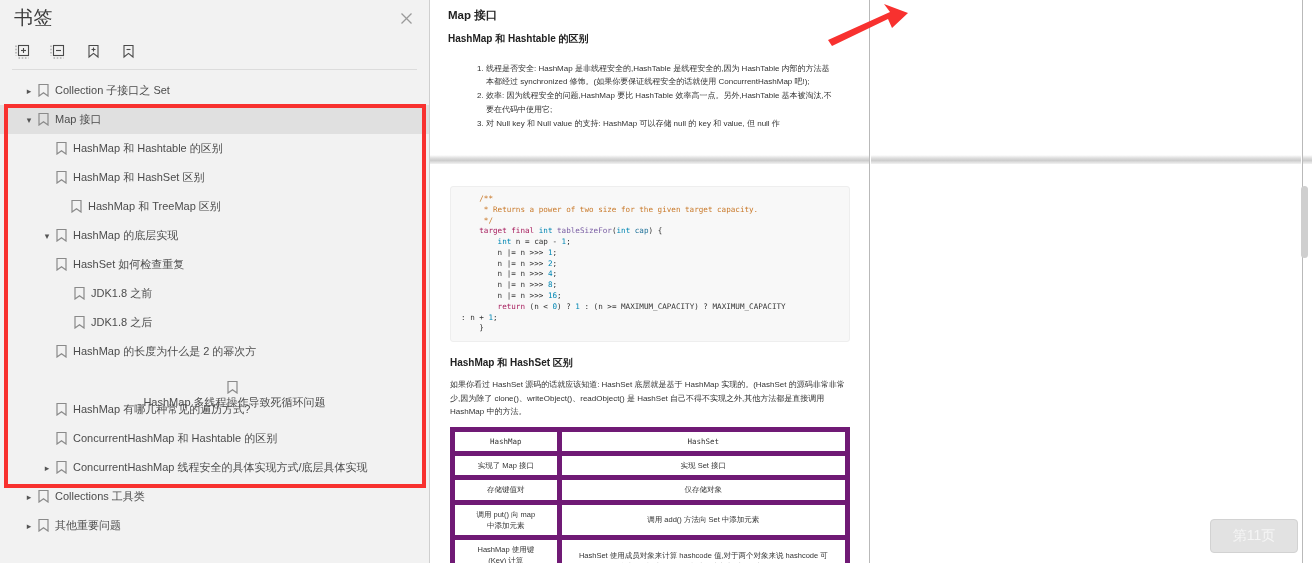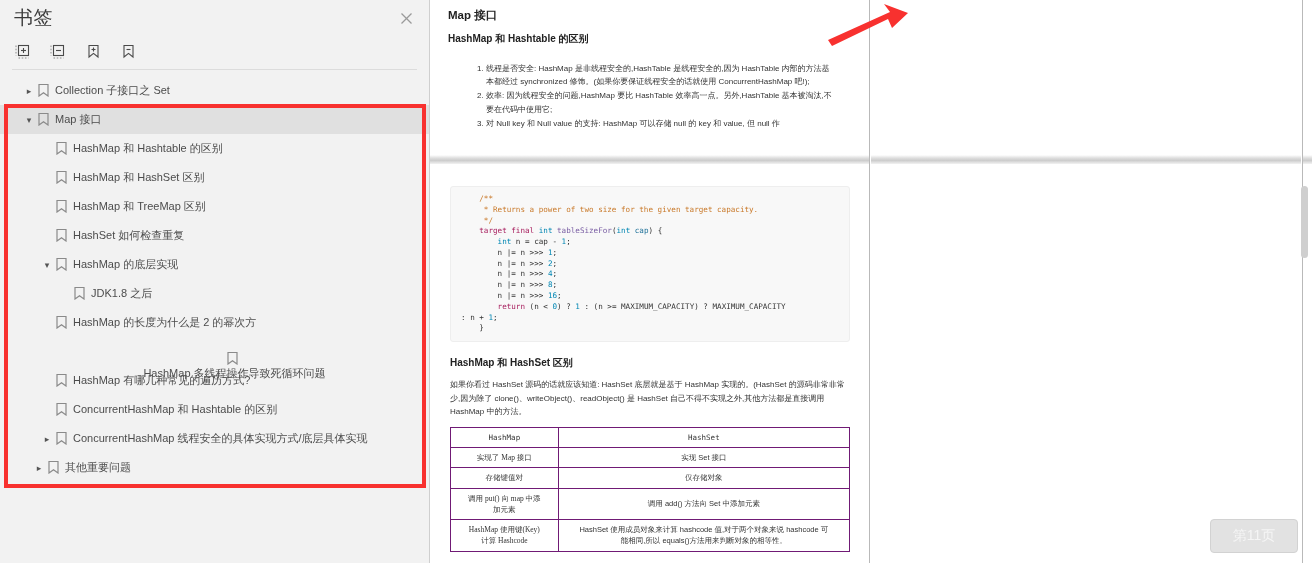--- a/index.html
+++ b/index.html
@@ -151,28 +151,28 @@
   .fn { color: #795da3; }
   .nm { color: #1f7199; }
   .num { color: #0086b3; }
 
   
   table.doc-table {
     width: 100%; border-collapse: collapse;
     font-size: 7.5px; color: #333;
   }
   table.doc-table th, table.doc-table td {
-    border: 1px solid #701a75;
+    border: 5px solid #701a75;
     padding: 4px 17px;
     text-align: center;
     vertical-align: middle;
     line-height: 1.5;
   }
   table.doc-table th { font-weight: normal; font-family: "DejaVu Sans Mono", monospace; }
-  .col-narrow { width: 27%; font-family: Liberation Serif, serif; }
+  .col-narrow { width: 27%; }
 
   
   #red-arrow { position: absolute; left: 398px; top: 2px; width: 110px; height: 44px; z-index: 9; pointer-events: none; }
 
   
   #page-indicator {
     position: absolute;
     right: 14px; bottom: 10px;
     width: 88px; height: 34px;
     background: #e2e2e2;
@@ -282,54 +282,63 @@
         </div>
         <div class="tnode" style="padding-left: 40px;">
           <span class="twist none"></span>
           <span class="bm-icon">
             <svg width="11" height="13" viewBox="0 0 11 13">
               <path d="M1 0.5 H10 V12 L5.5 8.8 L1 12 Z" fill="none" stroke="#8a8a8a" stroke-width="1.2"></path>
             </svg>
           </span>
           <span class="tlabel">HashMap 和 HashSet 区别</span>
         </div>
-        <div class="tnode" style="padding-left: 40px;">
+        <div class="tnode" style="padding-left: 55px;">
           <span class="twist none"></span>
           <span class="bm-icon">
             <svg width="11" height="13" viewBox="0 0 11 13">
               <path d="M1 0.5 H10 V12 L5.5 8.8 L1 12 Z" fill="none" stroke="#8a8a8a" stroke-width="1.2"></path>
             </svg>
           </span>
           <span class="tlabel">HashMap 和 TreeMap 区别</span>
         </div>
         <div class="tnode" style="padding-left: 40px;">
+          <span class="twist open"></span>
+          <span class="bm-icon">
+            <svg width="11" height="13" viewBox="0 0 11 13">
+              <path d="M1 0.5 H10 V12 L5.5 8.8 L1 12 Z" fill="none" stroke="#8a8a8a" stroke-width="1.2"></path>
+            </svg>
+          </span>
+          <span class="tlabel">HashMap 的底层实现</span>
+        </div>
+        <div class="tnode" style="padding-left: 40px;">
           <span class="twist none"></span>
           <span class="bm-icon">
             <svg width="11" height="13" viewBox="0 0 11 13">
               <path d="M1 0.5 H10 V12 L5.5 8.8 L1 12 Z" fill="none" stroke="#8a8a8a" stroke-width="1.2"></path>
             </svg>
           </span>
           <span class="tlabel">HashSet 如何检查重复</span>
         </div>
-        <div class="tnode" style="padding-left: 40px;">
-          <span class="twist open"></span>
-          <span class="bm-icon">
-            <svg width="11" height="13" viewBox="0 0 11 13">
-              <path d="M1 0.5 H10 V12 L5.5 8.8 L1 12 Z" fill="none" stroke="#8a8a8a" stroke-width="1.2"></path>
-            </svg>
-          </span>
-          <span class="tlabel">HashMap 的底层实现</span>
-        </div>
         <div class="tnode" style="padding-left: 58px;">
           <span class="twist none"></span>
           <span class="bm-icon">
             <svg width="11" height="13" viewBox="0 0 11 13">
               <path d="M1 0.5 H10 V12 L5.5 8.8 L1 12 Z" fill="none" stroke="#8a8a8a" stroke-width="1.2"></path>
             </svg>
           </span>
+          <span class="tlabel">JDK1.8 之前</span>
+        </div>
+        <div class="tnode" style="padding-left: 58px;">
+          <span class="twist none"></span>
+          <span class="bm-icon">
+            <svg width="11" height="13" viewBox="0 0 11 13">
+              <path d="M1 0.5 H10 V12 L5.5 8.8 L1 12 Z" fill="none" stroke="#8a8a8a" stroke-width="1.2"></path>
+            </svg>
+          </span>
           <span class="tlabel">JDK1.8 之后</span>
         </div>
         <div class="tnode" style="padding-left: 40px;">
           <span class="twist none"></span>
           <span class="bm-icon">
             <svg width="11" height="13" viewBox="0 0 11 13">
               <path d="M1 0.5 H10 V12 L5.5 8.8 L1 12 Z" fill="none" stroke="#8a8a8a" stroke-width="1.2"></path>
             </svg>
           </span>
           <span class="tlabel">HashMap 的长度为什么是 2 的幂次方</span>
@@ -363,21 +372,30 @@
         </div>
         <div class="tnode" style="padding-left: 40px;">
           <span class="twist closed"></span>
           <span class="bm-icon">
             <svg width="11" height="13" viewBox="0 0 11 13">
               <path d="M1 0.5 H10 V12 L5.5 8.8 L1 12 Z" fill="none" stroke="#8a8a8a" stroke-width="1.2"></path>
             </svg>
           </span>
           <span class="tlabel">ConcurrentHashMap 线程安全的具体实现方式/底层具体实现</span>
         </div>
-        <div class="tnode" style="padding-left: 32px;">
+        <div class="tnode" style="padding-left: 22px;">
+          <span class="twist closed"></span>
+          <span class="bm-icon">
+            <svg width="11" height="13" viewBox="0 0 11 13">
+              <path d="M1 0.5 H10 V12 L5.5 8.8 L1 12 Z" fill="none" stroke="#8a8a8a" stroke-width="1.2"></path>
+            </svg>
+          </span>
+          <span class="tlabel">Collections 工具类</span>
+        </div>
+        <div class="tnode" style="padding-left: 22px;">
           <span class="twist closed"></span>
           <span class="bm-icon">
             <svg width="11" height="13" viewBox="0 0 11 13">
               <path d="M1 0.5 H10 V12 L5.5 8.8 L1 12 Z" fill="none" stroke="#8a8a8a" stroke-width="1.2"></path>
             </svg>
           </span>
           <span class="tlabel">其他重要问题</span>
         </div>
       </div>
 

